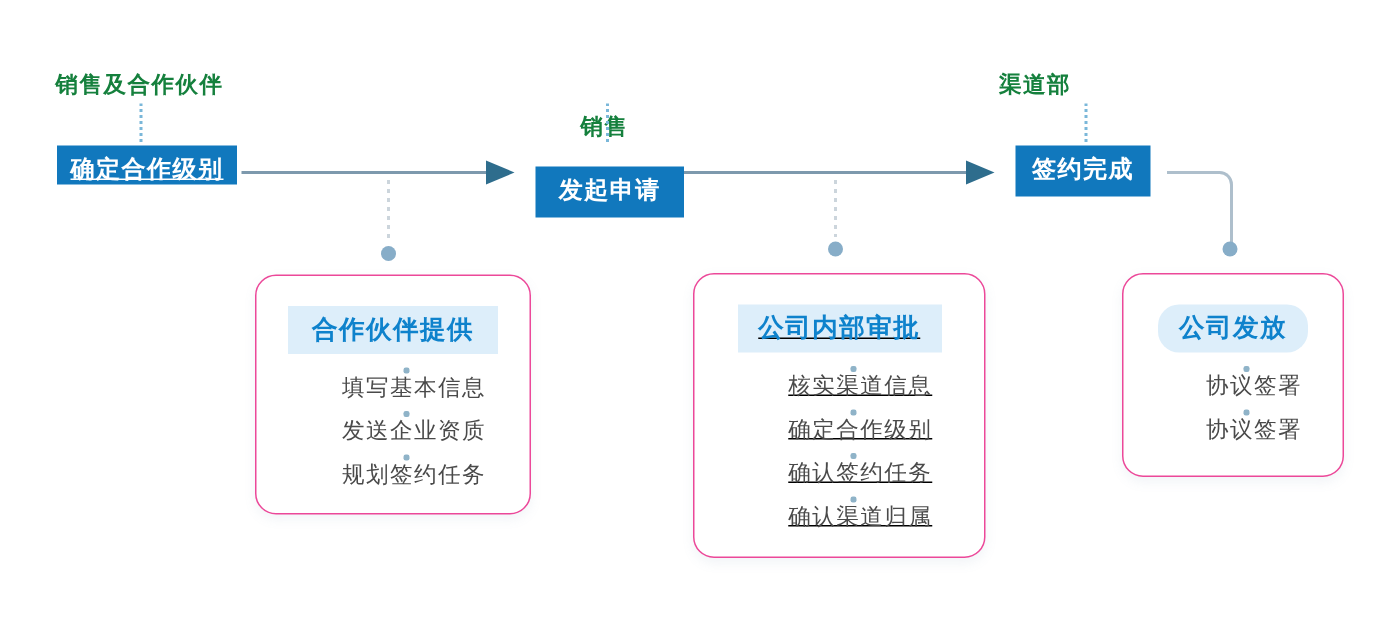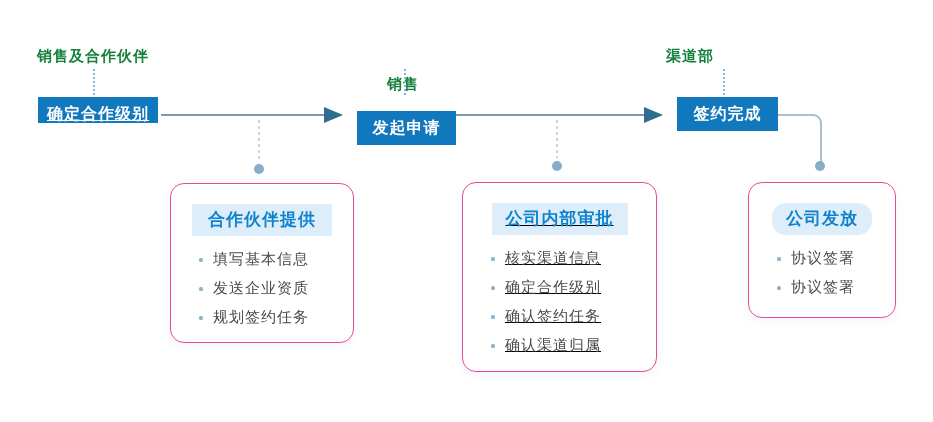--- a/index.html
+++ b/index.html
@@ -52,21 +52,21 @@
   }
   .card-title{
     display:block;margin:20px auto 0;height:32px;line-height:32px;
     background:#ddeefa;color:#0e82cc;font-size:17px;font-weight:bold;
     text-align:center;letter-spacing:1px;white-space:nowrap;
   }
   .w140{width:140px;} .w136{width:136px;} .w100{width:100px;border-radius:14px;}
   .card-list{list-style:none;margin:9px 0 0;padding:0 0 0 28px;}
   .card-list li{
     display:flex;align-items:center;height:29px;
-    font-size:15px;color:#4a4a4a;letter-spacing:1px;white-space:nowrap;
+    font-size:15px;color:#4a4a4a;letter-spacing:1px;white-space:nowrap;flex-direction:column;
   }
   .bullet{
     flex:0 0 auto;width:4px;height:4px;border-radius:1.5px;background:#8fb3c8;margin-right:10px;
   }
 </style>
 </head>
 <body>
 
 <div id="canvas">
 
@@ -129,21 +129,21 @@
       </li>
       <li>
         <span class="bullet"></span>
         <span>确认渠道归属</span>
       </li>
     </ul>
   </div>
 
   <div class="abs role-label" style="left:666px;top:47px;text-align:center;">渠道部</div>
   <div class="abs label-dash" style="left:723px;top:69px;"></div>
-  <div class="abs step-box" style="left:677px;top:97px;width:101px;height:34px;line-height:34px;">
+  <div class="abs step-box" style="left:677px;top:97px;width:90px;height:34px;line-height:34px;">
     <span class="lbl">签约完成</span>
   </div>
 
   <div class="abs elbow" style="left:778px;top:114px;"></div>
   <div class="abs conn-dot" style="left:815px;top:161px;"></div>
 
   <div class="abs card" style="left:748px;top:182px;width:148px;height:136px;">
     <span class="card-title w100">公司发放</span>
     <ul class="card-list">
       <li>

